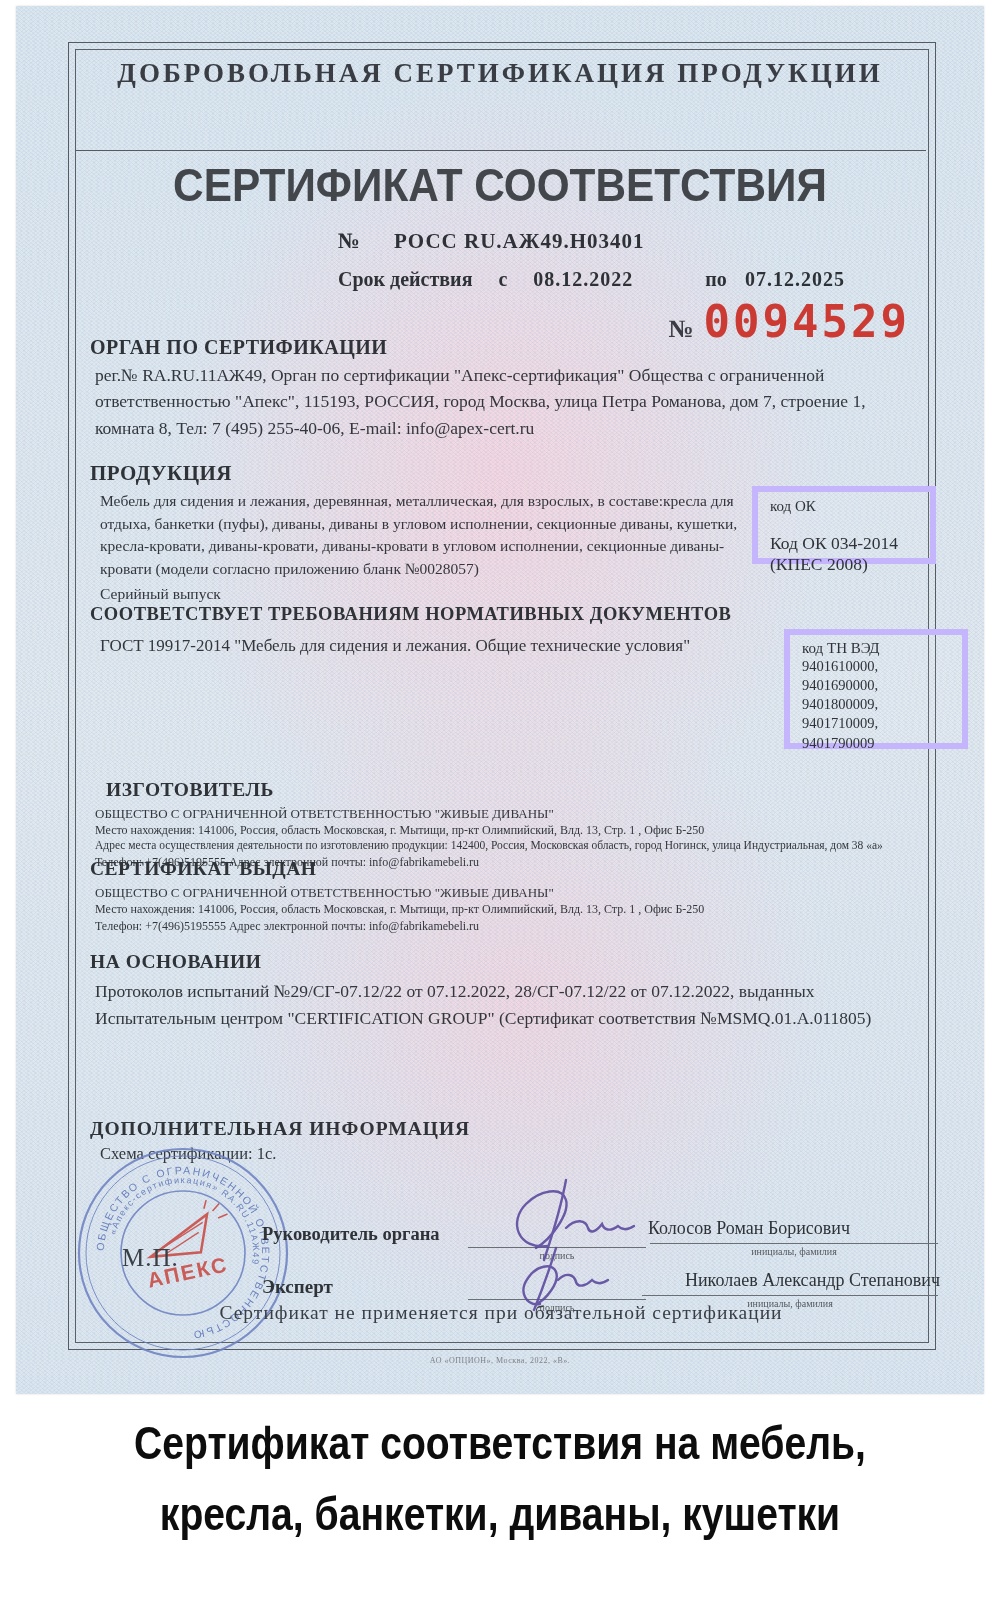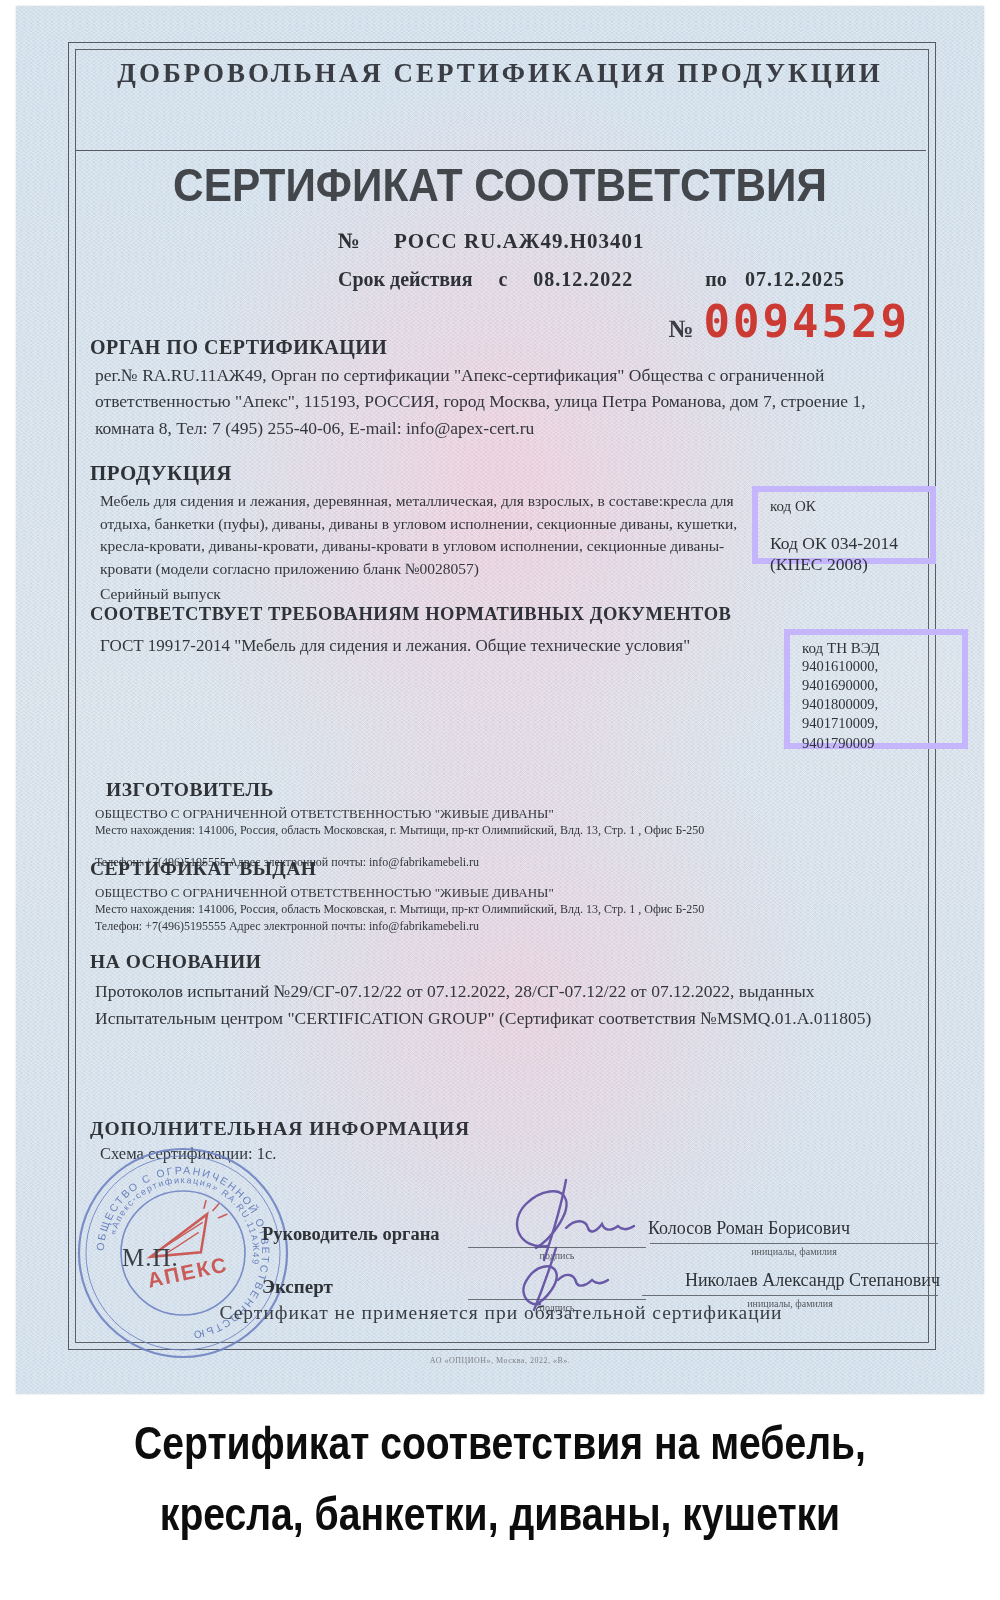--- a/index.html
+++ b/index.html
@@ -140,20 +140,21 @@
     <div class="code">9401610000,</div>
     <div class="code">9401690000,</div>
     <div class="code">9401800009,</div>
     <div class="code">9401710009,</div>
     <div class="code">9401790009</div>
   </div>
 
   <div class="sec-h h-man abs">ИЗГОТОВИТЕЛЬ</div>
   <div class="man-l1 abs">ОБЩЕСТВО С ОГРАНИЧЕННОЙ ОТВЕТСТВЕННОСТЬЮ "ЖИВЫЕ ДИВАНЫ"</div>
   <div class="man-l2 abs">Место нахождения: 141006, Россия, область Московская, г. Мытищи, пр-кт Олимпийский, Влд. 13, Стр. 1 , Офис Б-250</div>
+  <div class="man-l3 abs">Адрес места осуществления деятельности по изготовлению продукции: 142400, Россия, Московская область, город Ногинск, улица Индустриальная, дом 38 «а»</div>
   <div class="man-l4 abs">Телефон: +7(496)5195555 Адрес электронной почты: info@fabrikamebeli.ru</div>
 
   <div class="sec-h h-iss abs">СЕРТИФИКАТ ВЫДАН</div>
   <div class="iss-l1 abs">ОБЩЕСТВО С ОГРАНИЧЕННОЙ ОТВЕТСТВЕННОСТЬЮ "ЖИВЫЕ ДИВАНЫ"</div>
   <div class="iss-l2 abs">Место нахождения: 141006, Россия, область Московская, г. Мытищи, пр-кт Олимпийский, Влд. 13, Стр. 1 , Офис Б-250</div>
   <div class="iss-l3 abs">Телефон: +7(496)5195555 Адрес электронной почты: info@fabrikamebeli.ru</div>
 
   <div class="sec-h h-basis abs">НА ОСНОВАНИИ</div>
   <div class="t-basis abs">Протоколов испытаний №29/СГ-07.12/22 от 07.12.2022, 28/СГ-07.12/22 от 07.12.2022, выданных Испытательным центром "CERTIFICATION GROUP" (Сертификат соответствия №MSMQ.01.A.011805)</div>
 

